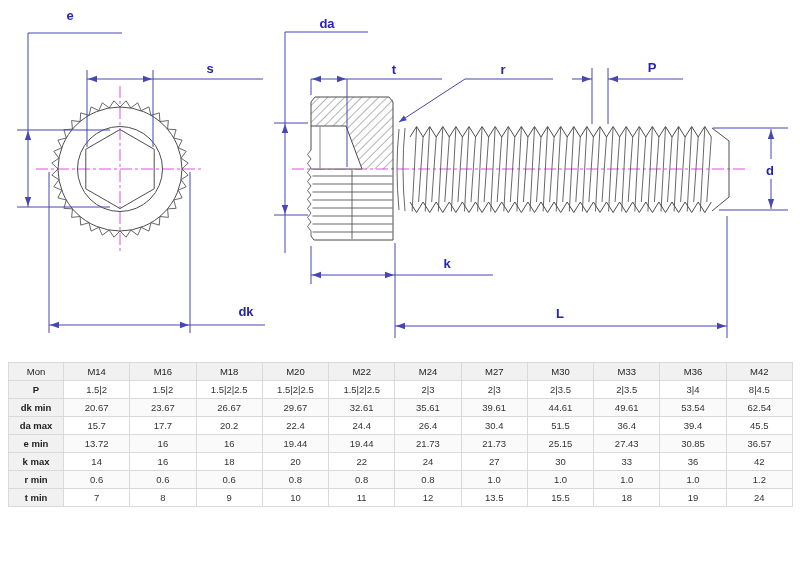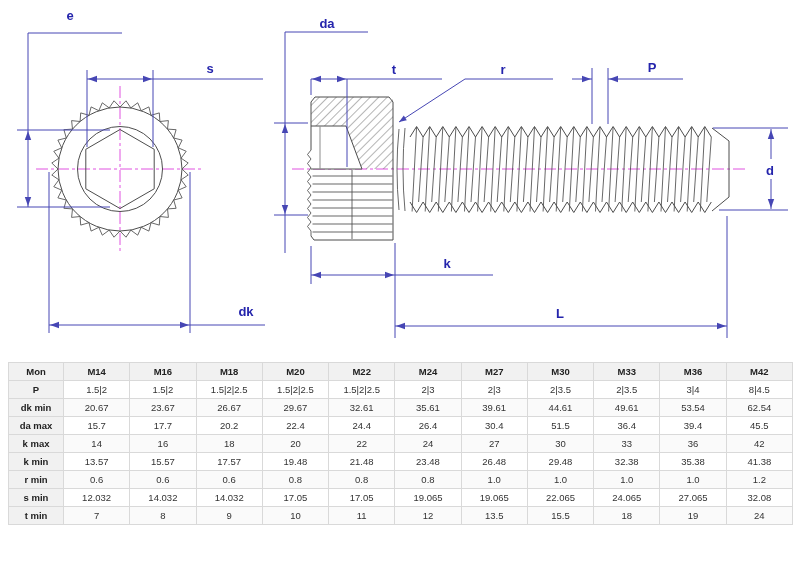--- a/index.html
+++ b/index.html
@@ -9,21 +9,21 @@
   .ln{stroke:#4d4d4d;fill:none;stroke-width:1;}
   .ln2{stroke:#4d4d4d;fill:none;stroke-width:.85;}
   .thin{stroke:#6e6e6e;fill:none;stroke-width:.8;}
   .cl{stroke:#e052e0;stroke-width:1;fill:none;stroke-dasharray:12 3 3 3;}
   .dm{stroke:#4646b4;stroke-width:1;fill:none;}
   .lb{font:bold 13px "Liberation Sans",sans-serif;fill:#2424ac;text-anchor:middle;}
   .tablewrap{position:absolute;left:8px;top:362px;width:785px;}
   table{border-collapse:collapse;width:100%;table-layout:fixed;}
   th,td{border:1px solid #d9d9d9;text-align:center;font-size:9.5px;color:#333;
         padding:3px 0;line-height:11px;overflow:hidden;white-space:nowrap;}
-  thead th{background:#f1f1f1;font-weight:bold;color:#222;}
+  thead th{background:#f1f1f1;font-weight:normal;color:#222;}
   tbody th{background:#f1f1f1;font-weight:bold;color:#222;}
   tbody td{background:#fff;}
   tbody tr:nth-child(even) td{background:#fafafa;}
 </style>
 </head>
 <body>
 
 <div class="stage">
 
   <svg id="drw" width="800" height="362" viewBox="0 0 800 362">
@@ -261,76 +261,62 @@
             <td>22.4</td>
             <td>24.4</td>
             <td>26.4</td>
             <td>30.4</td>
             <td>51.5</td>
             <td>36.4</td>
             <td>39.4</td>
             <td>45.5</td>
           </tr>
           <tr>
+            <th>e min</th>
+            <td>13.72</td>
+            <td>16</td>
+            <td>16</td>
+            <td>19.44</td>
+            <td>19.44</td>
+            <td>21.73</td>
+            <td>21.73</td>
+            <td>25.15</td>
+            <td>27.43</td>
+            <td>30.85</td>
+            <td>36.57</td>
+          </tr>
+          <tr>
             <th>k max</th>
             <td>14</td>
             <td>16</td>
             <td>18</td>
             <td>20</td>
             <td>22</td>
             <td>24</td>
             <td>27</td>
             <td>30</td>
             <td>33</td>
             <td>36</td>
             <td>42</td>
           </tr>
           <tr>
-            <th>k min</th>
-            <td>13.57</td>
-            <td>15.57</td>
-            <td>17.57</td>
-            <td>19.48</td>
-            <td>21.48</td>
-            <td>23.48</td>
-            <td>26.48</td>
-            <td>29.48</td>
-            <td>32.38</td>
-            <td>35.38</td>
-            <td>41.38</td>
-          </tr>
-          <tr>
             <th>r min</th>
             <td>0.6</td>
             <td>0.6</td>
             <td>0.6</td>
             <td>0.8</td>
             <td>0.8</td>
             <td>0.8</td>
             <td>1.0</td>
             <td>1.0</td>
             <td>1.0</td>
             <td>1.0</td>
             <td>1.2</td>
           </tr>
           <tr>
-            <th>s min</th>
-            <td>12.032</td>
-            <td>14.032</td>
-            <td>14.032</td>
-            <td>17.05</td>
-            <td>17.05</td>
-            <td>19.065</td>
-            <td>19.065</td>
-            <td>22.065</td>
-            <td>24.065</td>
-            <td>27.065</td>
-            <td>32.08</td>
-          </tr>
-          <tr>
             <th>t min</th>
             <td>7</td>
             <td>8</td>
             <td>9</td>
             <td>10</td>
             <td>11</td>
             <td>12</td>
             <td>13.5</td>
             <td>15.5</td>
             <td>18</td>

